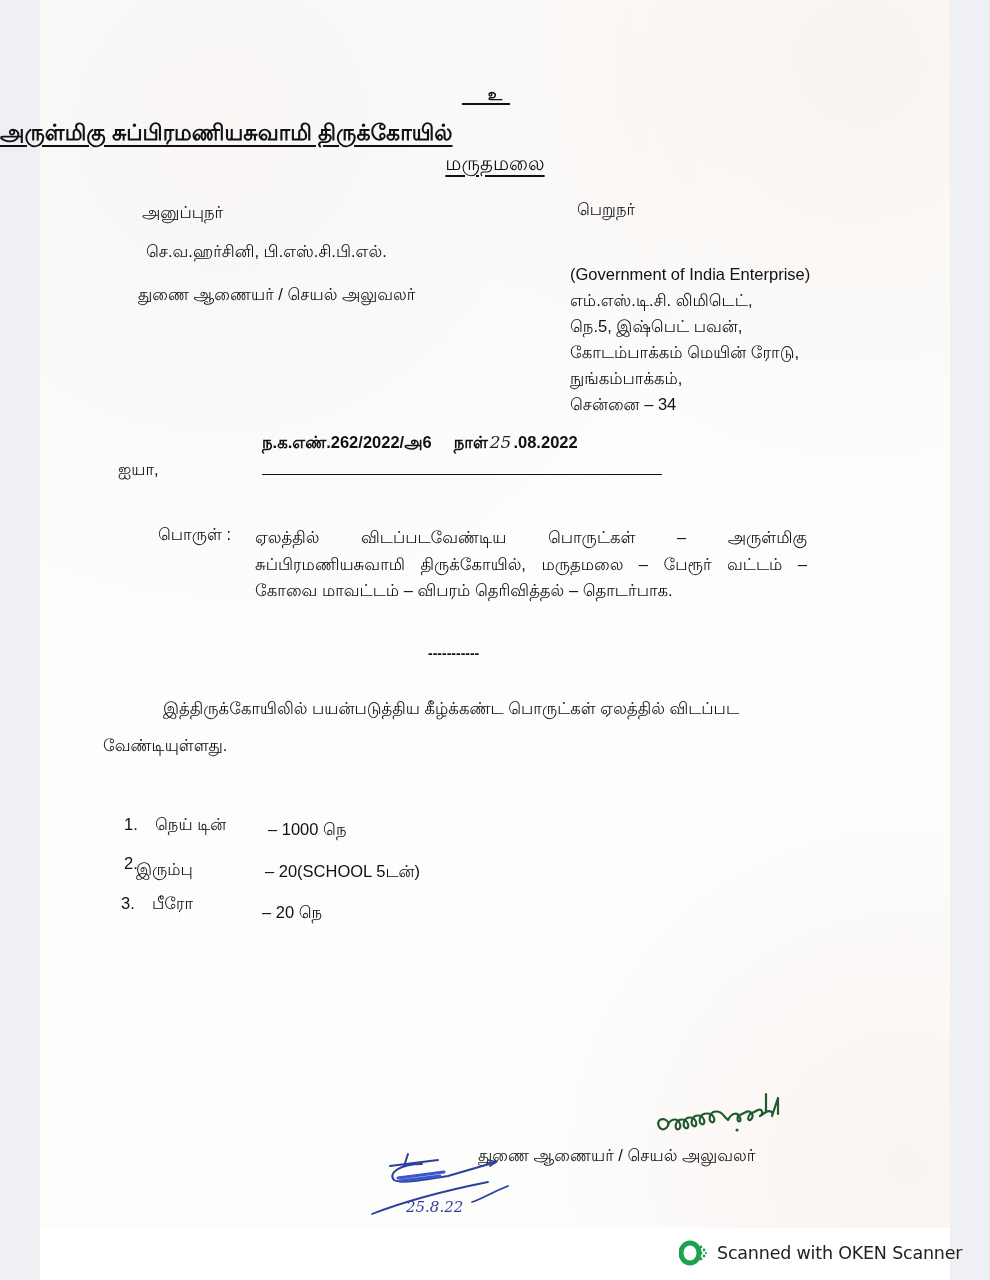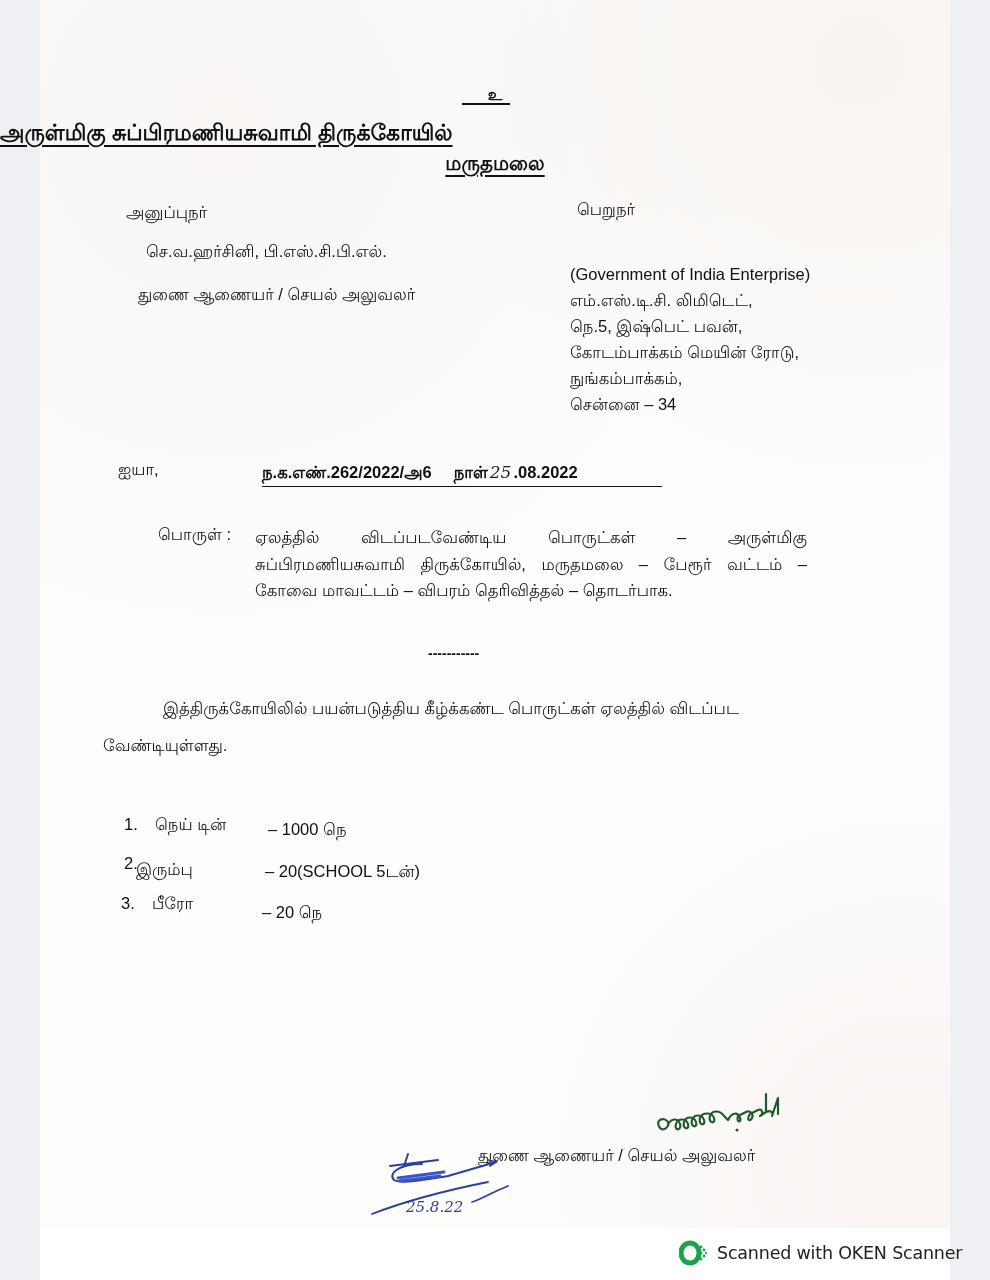--- a/index.html
+++ b/index.html
@@ -48,31 +48,31 @@
     }
     .title {
       left: 0; width: 990px; top: 120px;
       text-align: left;
       font-size: 22px; font-weight: bold;
       text-decoration: underline; text-underline-offset: 5px; text-decoration-thickness: 2px;
     }
     .subtitle {
       left: 0; width: 990px; top: 152px;
       text-align: center;
-      font-size: 20px; font-weight: bold;
+      font-size: 20px; font-weight: normal;
       text-decoration: underline; text-underline-offset: 5px; text-decoration-thickness: 2px;
     }
 
     .addr-line { font-size: 16.5px; line-height: 26px; }
 
     .ref-line {
-      left: 262px; top: 462px;
+      left: 262px; top: 432px;
       font-size: 16.5px; font-weight: bold;
       border-bottom: 1.5px solid #111;
-      padding-bottom: 2px;
+      padding-bottom: 20px;
       width: 400px;
     }
     .ref-line .gap { display: inline-block; width: 22px; }
     .ref-line .hand { font-family: "DejaVu Serif", serif; font-style: italic; font-weight: normal; color: #222; font-size: 17px; margin: 0 2px; }
 
     .subject-label { left: 158px; top: 525px; font-size: 16.5px; }
     .subject-body {
       position: absolute;
       left: 255px; top: 524px;
       width: 552px;
@@ -112,21 +112,21 @@
 <body>
 
 <div class="page"></div>
 <div class="footer-strip"></div>
 
 <div class="abs top-mark">உ</div>
 <div class="top-mark-line"></div>
 <div class="abs title">அருள்மிகு சுப்பிரமணியசுவாமி திருக்கோயில்</div>
 <div class="abs subtitle">மருதமலை</div>
 
-<div class="abs txt" style="left:126px; top:204px;">அனுப்புநர்</div>
+<div class="abs txt" style="left:142px; top:204px;">அனுப்புநர்</div>
 <div class="abs addr-line" style="left:138px; top:238px;margin-left:8px;">செ.வ.ஹர்சினி, பி.எஸ்.சி.பி.எல்.</div>
 <div class="abs addr-line" style="left:138px; top:281px;">துணை ஆணையர் / செயல் அலுவலர்</div>
 
 <div class="abs txt" style="left:577px; top:201px;">பெறுநர்</div>
 <div class="abs" style="left:570px; top:261px;">
   <div class="addr-line">(Government of India Enterprise)</div>
   <div class="addr-line">எம்.எஸ்.டி.சி. லிமிடெட்,</div>
   <div class="addr-line">நெ.5, இஷ்பெட் பவன்,</div>
   <div class="addr-line">கோடம்பாக்கம் மெயின் ரோடு,</div>
   <div class="addr-line">நுங்கம்பாக்கம்,</div>

